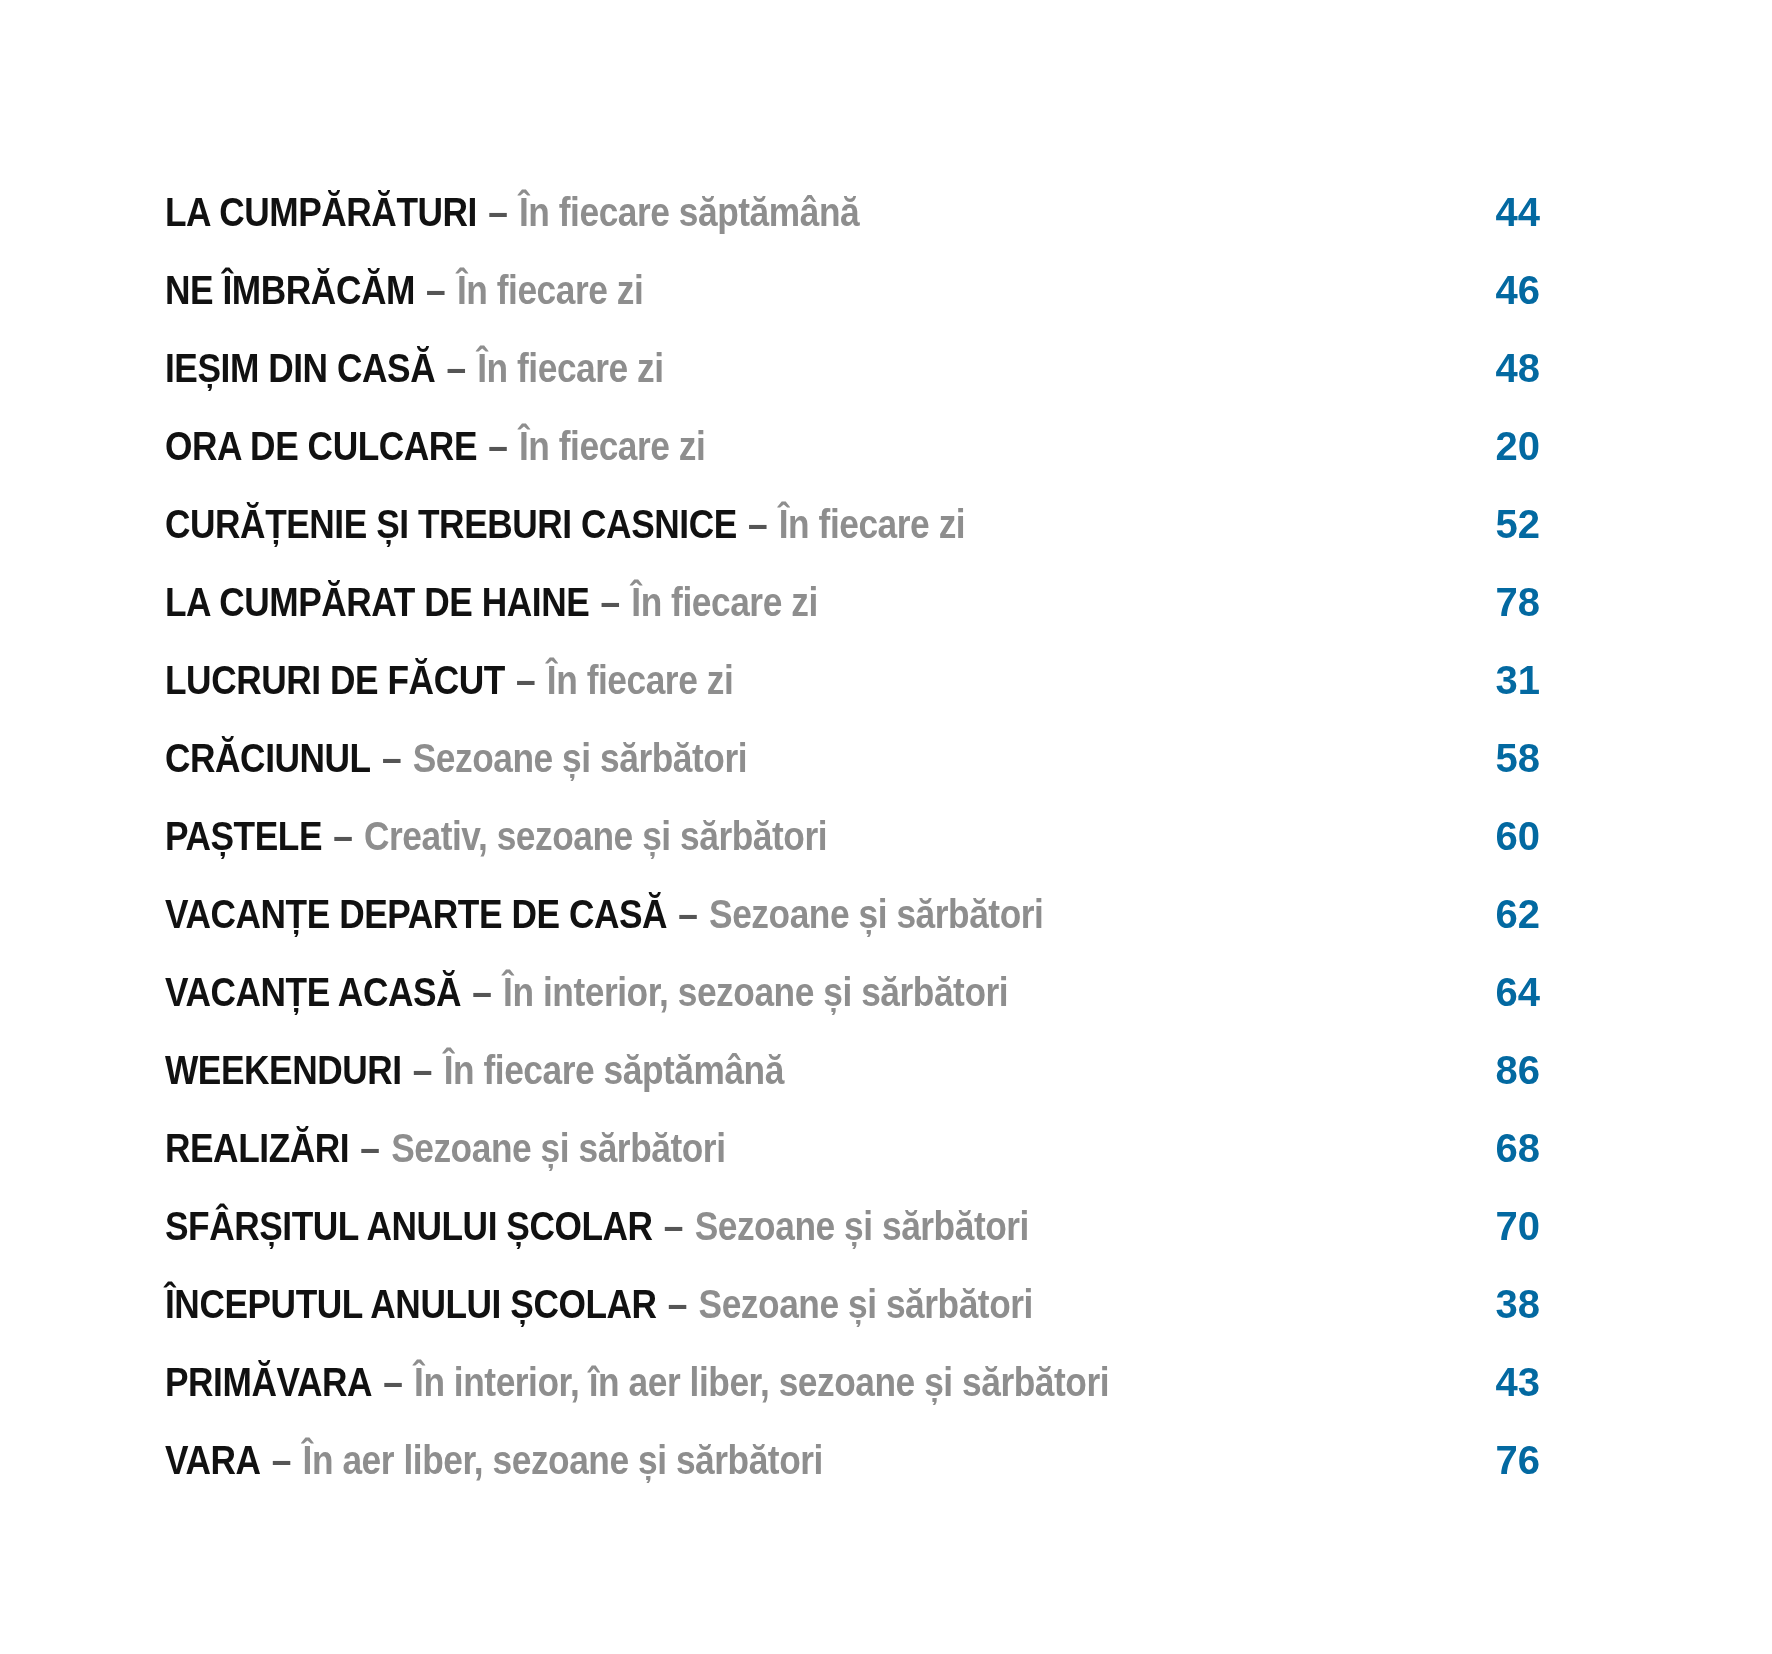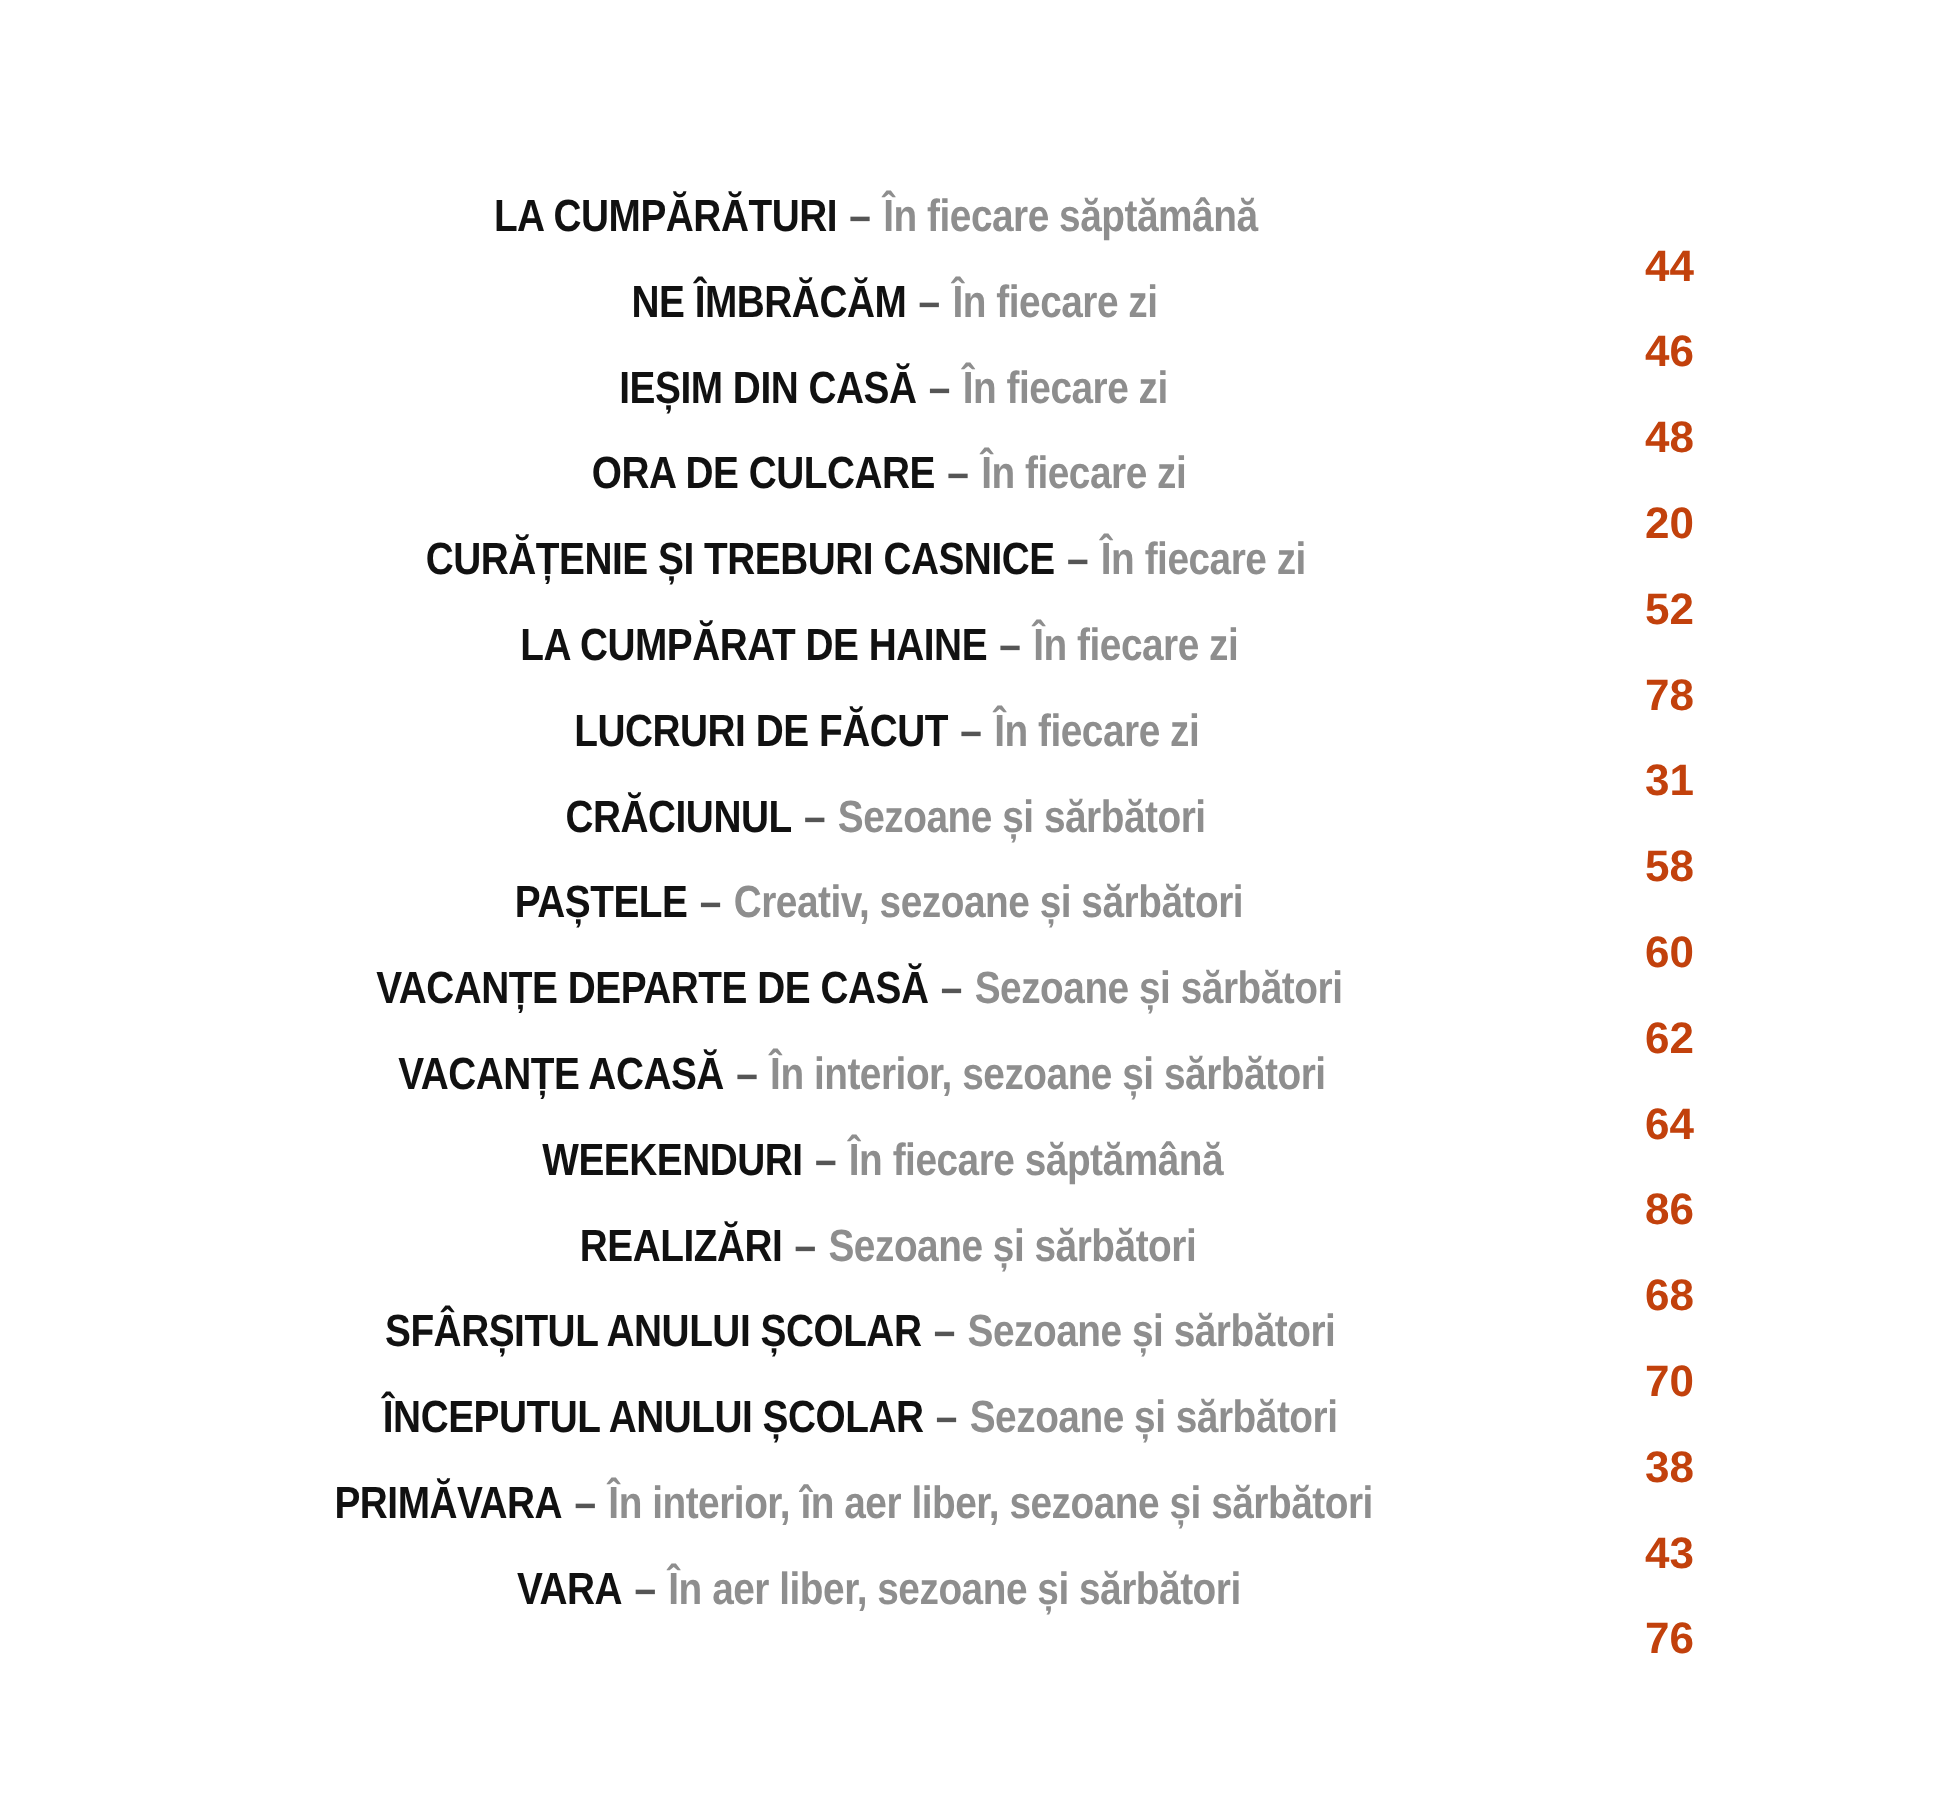--- a/index.html
+++ b/index.html
@@ -21,21 +21,20 @@
     background: #ffffff;
   }
   .toc {
     display: block;
   }
   .toc-row {
     height: 78px;
     display: flex;
     align-items: center;
     white-space: nowrap;
-    flex-direction: column;
   }
   .toc-left {
     display: inline-flex;
     align-items: baseline;
     transform: scaleX(0.86);
     transform-origin: left center;
     flex: 0 0 auto;
   }
   .toc-title {
     font-size: 41px;
@@ -52,21 +51,21 @@
   .toc-subtitle {
     font-size: 41px;
     font-weight: bold;
     color: #8e8e8e;
     letter-spacing: -0.5px;
   }
   .toc-page {
     margin-left: auto;
     font-size: 40px;
     font-weight: bold;
-    color: #c2410c;
+    color: #0369a1;
     text-align: right;
     flex: 0 0 auto;
   }
 </style>
 </head>
 <body>
 
 <div class="page">
   <div class="toc" id="toc-list">
   <div class="toc-row">

